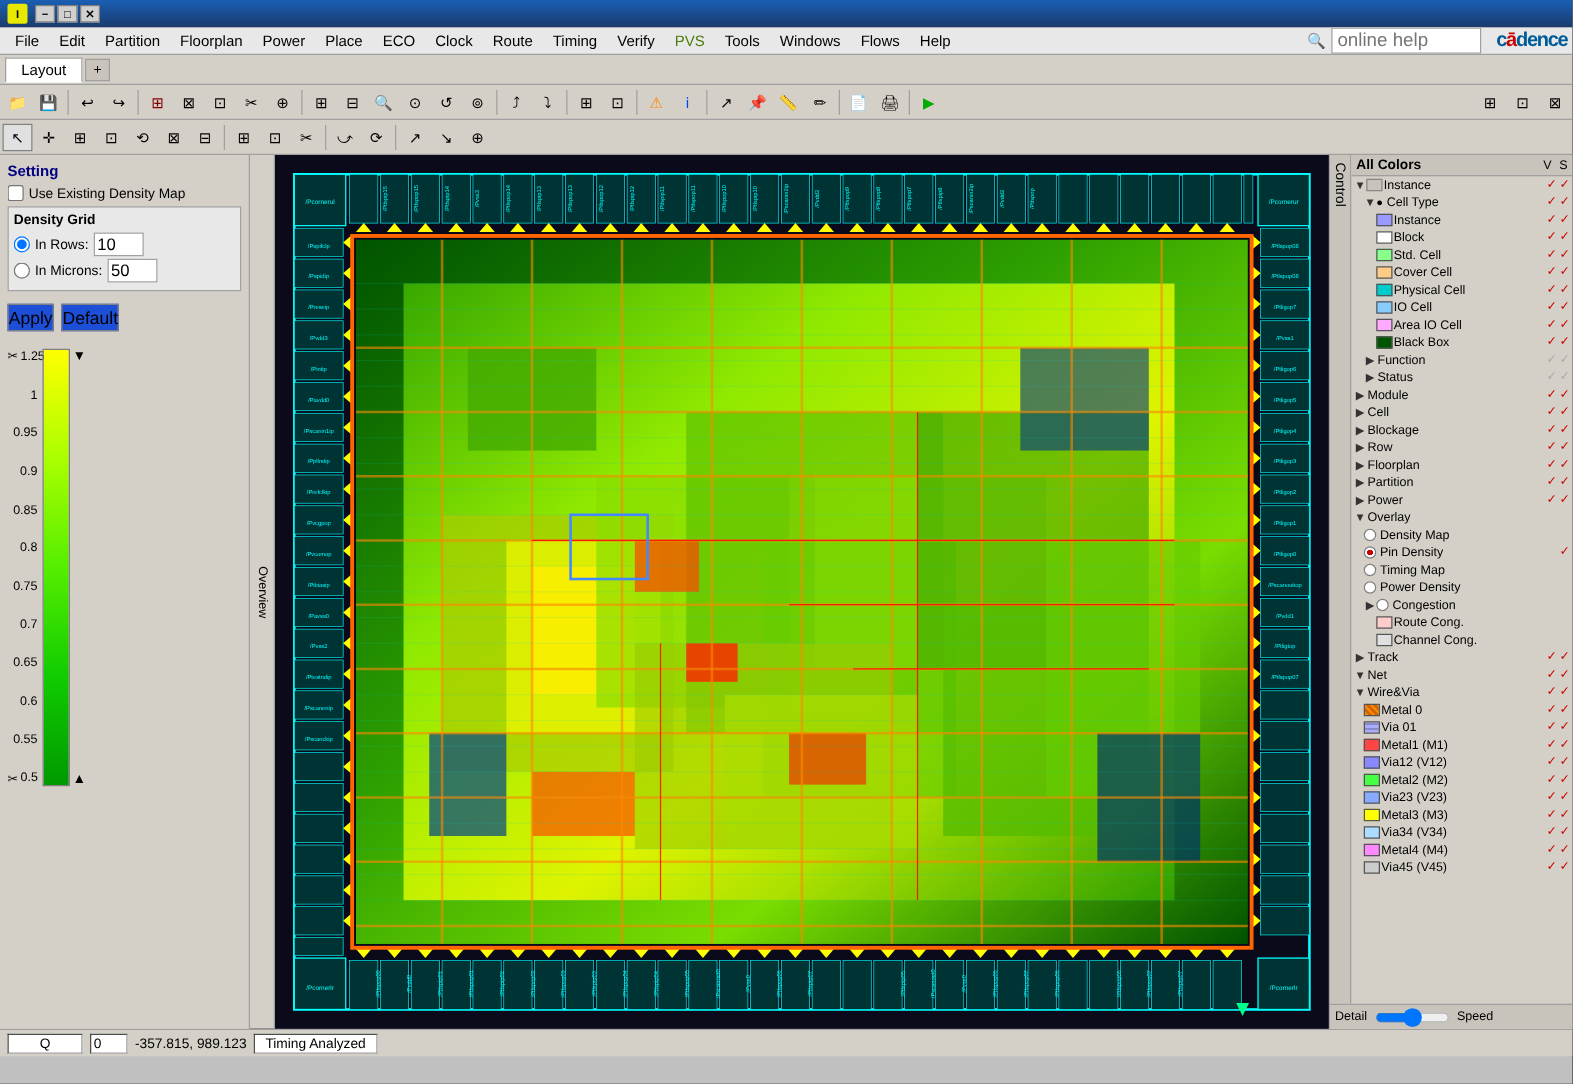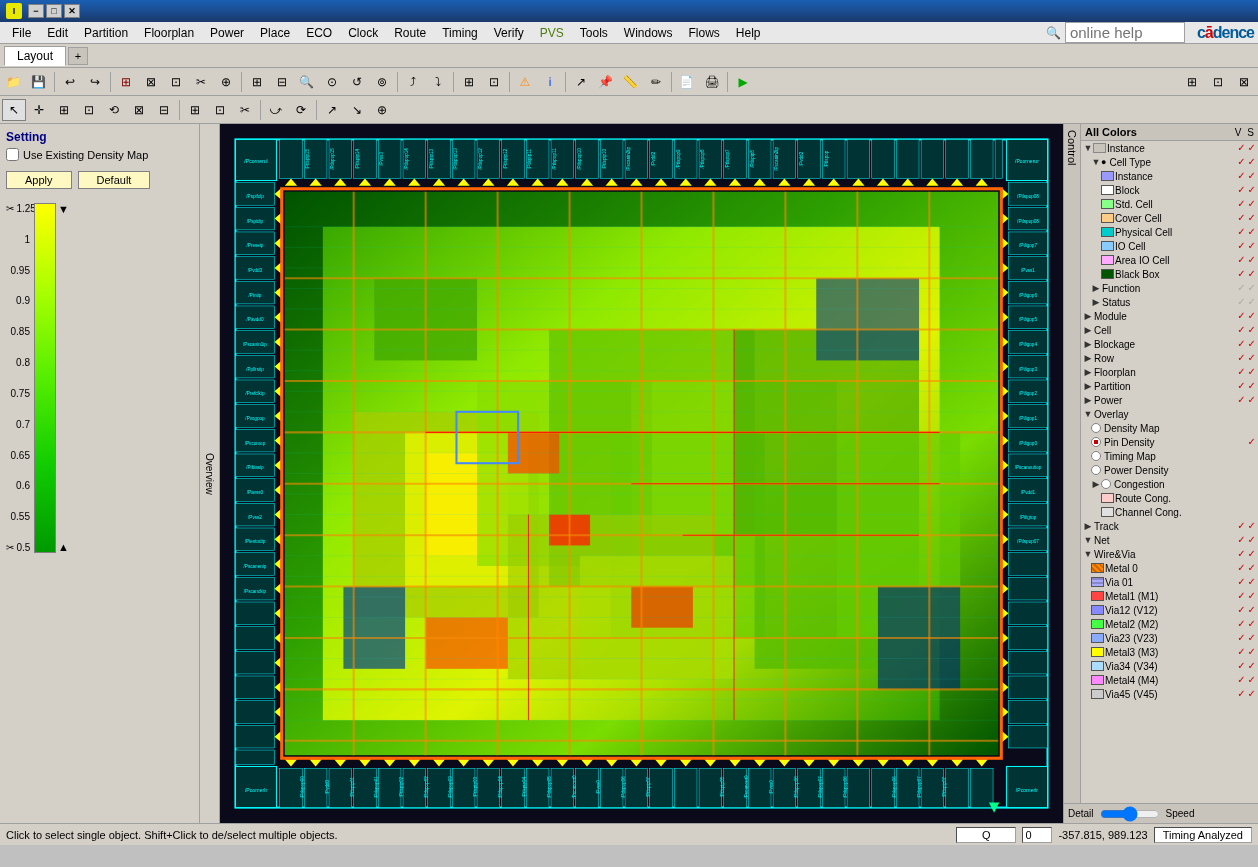--- a/index.html
+++ b/index.html
@@ -81,21 +81,21 @@
       gap: 4px;
       font-size: 11px;
     }
     #left-panel .section-title { color: #000080; font-weight: bold; font-size: 12px; }
     #left-panel label { display: flex; align-items: center; gap: 4px; }
     .density-grid { border: 1px solid #a0a0a0; padding: 4px; background: #e8e8e8; }
     .density-grid .grid-title { font-weight: bold; margin-bottom: 4px; }
     .density-row { display: flex; align-items: center; gap: 4px; margin-bottom: 2px; }
     .density-row input[type=text] { width: 40px; border: 1px solid #a0a0a0; padding: 1px 2px; }
     .btn-row { display: flex; gap: 6px; margin-top: 6px; }
-    .btn { border: 1px solid #808080; background: #fef9c3; padding: 2px 18px; cursor: pointer; font-size: 11px; }
+    .btn { border: 1px solid #808080; background: #1d4ed8; padding: 2px 0; cursor: pointer; font-size: 14px; }
 
     
     #right-panel {
       width: 200px;
       background: #d4d0c8;
       border-left: 1px solid #a0a0a0;
       display: flex;
       flex-direction: column;
       font-size: 10px;
     }
@@ -313,20 +313,33 @@
 <div id="main-area" style="display:flex;height:calc(867px - 22px - 22px - 24px - 28px - 28px - 22px - 22px);background:#c0c0c0;">
 
   <div id="left-panel">
     <div class="section-title">Setting</div>
 
     <label>
       <input type="checkbox" style="">
       <span>Use Existing Density Map</span>
     </label>
 
+    <div class="density-grid">
+      <div class="grid-title">Density Grid</div>
+      <div class="density-row">
+        <input type="radio" name="density" checked="" style="">
+        <span>In Rows:</span>
+        <input type="text" style="width: 40px; border: 1px solid rgb(160, 160, 160); padding: 1px 2px;" value="10">
+      </div>
+      <div class="density-row">
+        <input type="radio" name="density" style="">
+        <span>In Microns:</span>
+        <input type="text" style="width: 40px; border: 1px solid rgb(160, 160, 160); padding: 1px 2px;" value="50">
+      </div>
+    </div>
 
     <div class="btn-row">
       <button class="btn">Apply</button>
       <button class="btn">Default</button>
     </div>
 
     <div style="display:flex;flex:1;margin-top:10px;position:relative;min-height:350px;">
 
       <div style="display:flex;flex-direction:column;justify-content:space-between;width:28px;font-size:10px;text-align:right;padding-right:4px;height:350px;">
         <div style="display:flex;align-items:center;gap:2px;">
@@ -1170,20 +1183,19 @@
     <div style="height:20px;background:#c8c4bc;border-top:1px solid #a0a0a0;display:flex;align-items:center;padding:0 4px;gap:6px;font-size:10px;">
       <span>Detail</span>
       <input type="range" style="width: 60px; height: 8px;" min="0" max="100" value="50">
       <span>Speed</span>
     </div>
   </div>
 
 </div>
 
 <div id="status-bar" style="height:22px;background:#d4d0c8;border-top:1px solid #a0a0a0;display:flex;align-items:center;padding:0 6px;font-size:11px;">
-  <span class="status-left">Click to select single object. Shift+Click to de/select multiple objects.</span>
   <div style="display:flex;gap:6px;align-items:center;">
     <div class="status-field">Q</div>
     <input type="text" style="width: 30px; border: 1px inset rgb(160, 160, 160); background: white; font-size: 11px; padding: 1px 2px;" value="0">
     <span>-357.815, 989.123</span>
     <div style="background:white;border:1px inset #a0a0a0;padding:1px 8px;">Timing Analyzed</div>
   </div>
 </div>
 
 </body></html>

